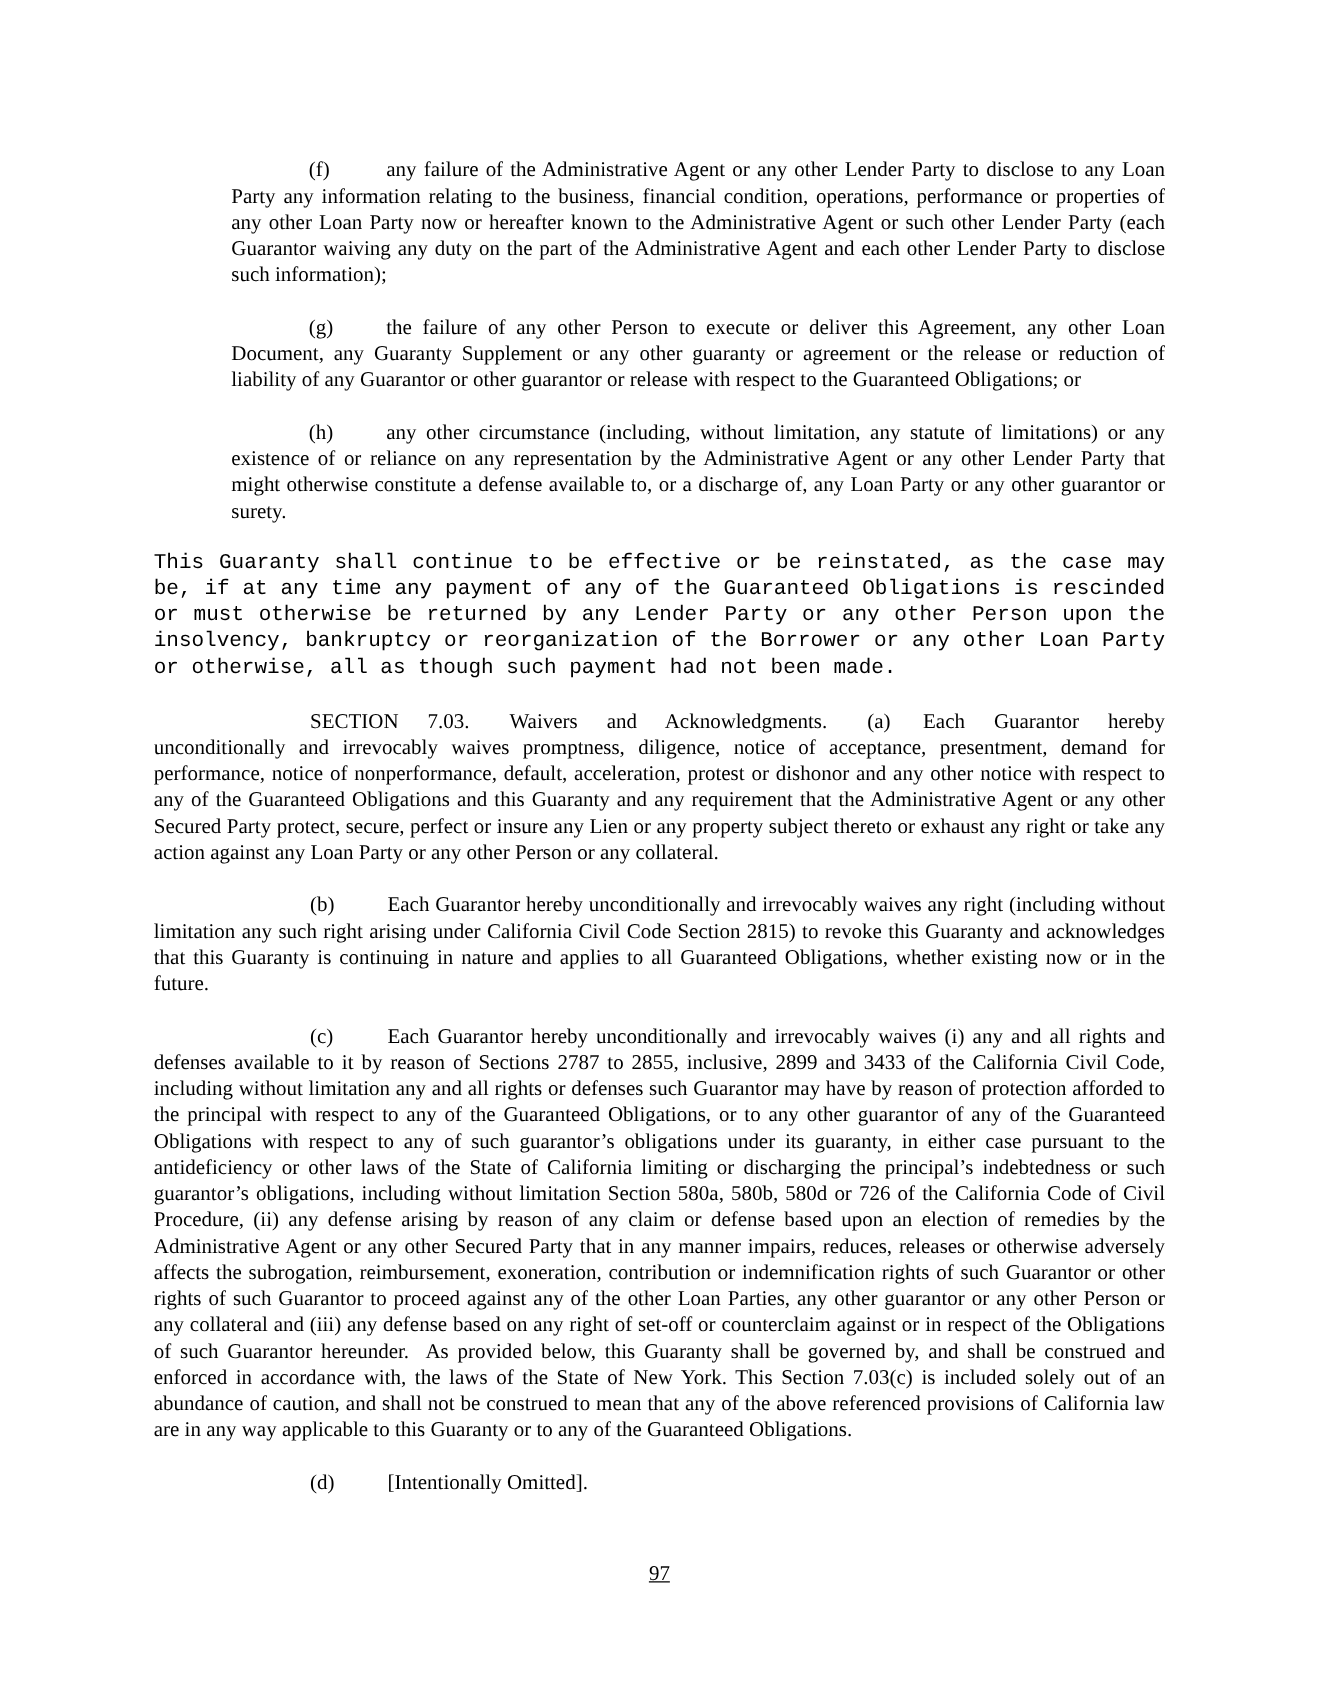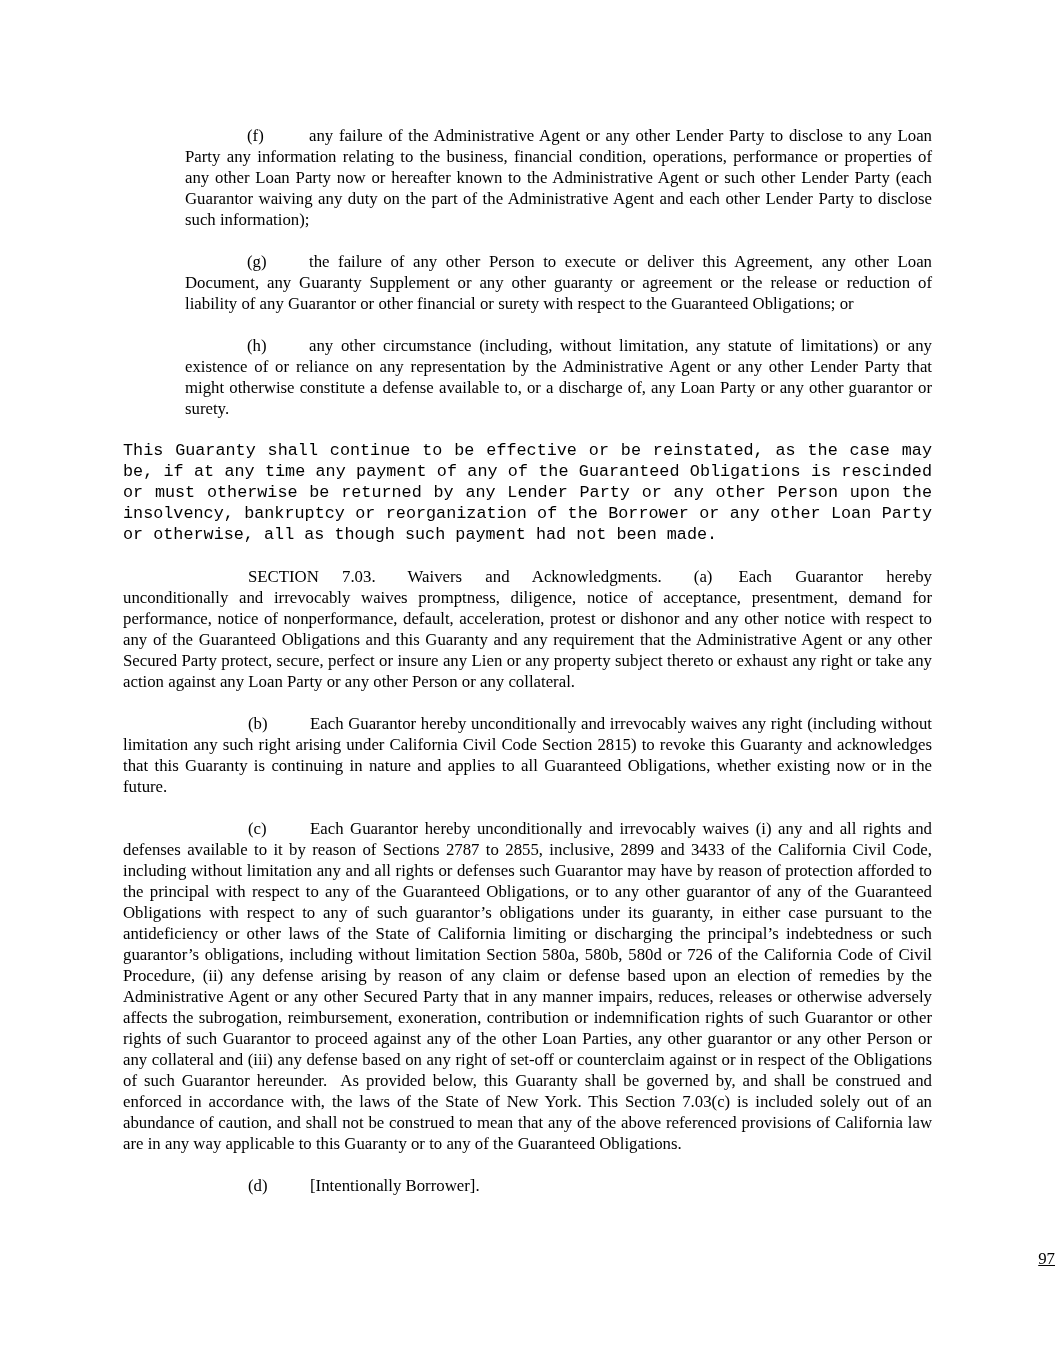--- a/index.html
+++ b/index.html
@@ -54,40 +54,40 @@
     width: 26px;
     text-indent: 0;
   }
   .underline {
   }
   .page-number {
     position: absolute;
     bottom: 96px;
     left: 0;
     width: 100%;
-    text-align: right;
+    text-align: center;
     text-decoration: underline;
   }
 </style>
 </head>
 <body>
 
 <div class="page">
 
   <p class="para indent-block"><span class="tab-label">(f)</span><span>any failure of the Administrative Agent or any other Lender Party to disclose to any Loan Party any information relating to the business, financial condition, operations, performance or properties of any other Loan Party now or hereafter known to the Administrative Agent or such other Lender Party (each Guarantor waiving any duty on the part of the Administrative Agent and each other Lender Party to disclose such information);</span></p>
 
-  <p class="para indent-block"><span class="tab-label">(g)</span><span>the failure of any other Person to execute or deliver this Agreement, any other Loan Document, any Guaranty Supplement or any other guaranty or agreement or the release or reduction of liability of any Guarantor or other financial or surety with respect to the Guaranteed Obligations; or</span></p>
+  <p class="para indent-block"><span class="tab-label">(g)</span><span>the failure of any other Person to execute or deliver this Agreement, any other Loan Document, any Guaranty Supplement or any other guaranty or agreement or the release or reduction of liability of any Guarantor or other guarantor or release with respect to the Guaranteed Obligations; or</span></p>
 
   <p class="para indent-block"><span class="tab-label">(h)</span><span>any other circumstance (including, without limitation, any statute of limitations) or any existence of or reliance on any representation by the Administrative Agent or any other Lender Party that might otherwise constitute a defense available to, or a discharge of, any Loan Party or any other guarantor or surety.</span></p>
 
   <p class="para body-para">This Guaranty shall continue to be effective or be reinstated, as the case may be, if at any time any payment of any of the Guaranteed Obligations is rescinded or must otherwise be returned by any Lender Party or any other Person upon the insolvency, bankruptcy or reorganization of the Borrower or any other Loan Party or otherwise, all as though such payment had not been made.</p>
 
   <p class="para first-indent"><span>SECTION 7.03.</span><span class="tab-gap"></span><span class="underline">Waivers and Acknowledgments</span><span>.</span><span class="tab-gap"></span><span>(a)</span><span class="tab-gap-sm"></span><span>Each Guarantor hereby unconditionally and irrevocably waives promptness, diligence, notice of acceptance, presentment, demand for performance, notice of nonperformance, default, acceleration, protest or dishonor and any other notice with respect to any of the Guaranteed Obligations and this Guaranty and any requirement that the Administrative Agent or any other Secured Party protect, secure, perfect or insure any Lien or any property subject thereto or exhaust any right or take any action against any Loan Party or any other Person or any collateral.</span></p>
 
   <p class="para first-indent"><span class="tab-label">(b)</span><span>Each Guarantor hereby unconditionally and irrevocably waives any right (including without limitation any such right arising under California Civil Code Section 2815) to revoke this Guaranty and acknowledges that this Guaranty is continuing in nature and applies to all Guaranteed Obligations, whether existing now or in the future.</span></p>
 
   <p class="para first-indent"><span class="tab-label">(c)</span><span>Each Guarantor hereby unconditionally and irrevocably waives (i) any and all rights and defenses available to it by reason of Sections 2787 to 2855, inclusive, 2899 and 3433 of the California Civil Code, including without limitation any and all rights or defenses such Guarantor may have by reason of protection afforded to the principal with respect to any of the Guaranteed Obligations, or to any other guarantor of any of the Guaranteed Obligations with respect to any of such guarantor’s obligations under its guaranty, in either case pursuant to the antideficiency or other laws of the State of California limiting or discharging the principal’s indebtedness or such guarantor’s obligations, including without limitation Section 580a, 580b, 580d or 726 of the California Code of Civil Procedure, (ii) any defense arising by reason of any claim or defense based upon an election of remedies by the Administrative Agent or any other Secured Party that in any manner impairs, reduces, releases or otherwise adversely affects the subrogation, reimbursement, exoneration, contribution or indemnification rights of such Guarantor or other rights of such Guarantor to proceed against any of the other Loan Parties, any other guarantor or any other Person or any collateral and (iii) any defense based on any right of set-off or counterclaim against or in respect of the Obligations of such Guarantor hereunder.&nbsp; As provided below, this Guaranty shall be governed by, and shall be construed and enforced in accordance with, the laws of the State of New York. This Section 7.03(c) is included solely out of an abundance of caution, and shall not be construed to mean that any of the above referenced provisions of California law are in any way applicable to this Guaranty or to any of the Guaranteed Obligations.</span></p>
 
-  <p class="para first-indent"><span class="tab-label">(d)</span><span>[Intentionally Borrower].</span></p>
+  <p class="para first-indent"><span class="tab-label">(d)</span><span>[Intentionally Omitted].</span></p>
 
   <div class="page-number">97</div>
 
 </div>
 
 </body></html>

